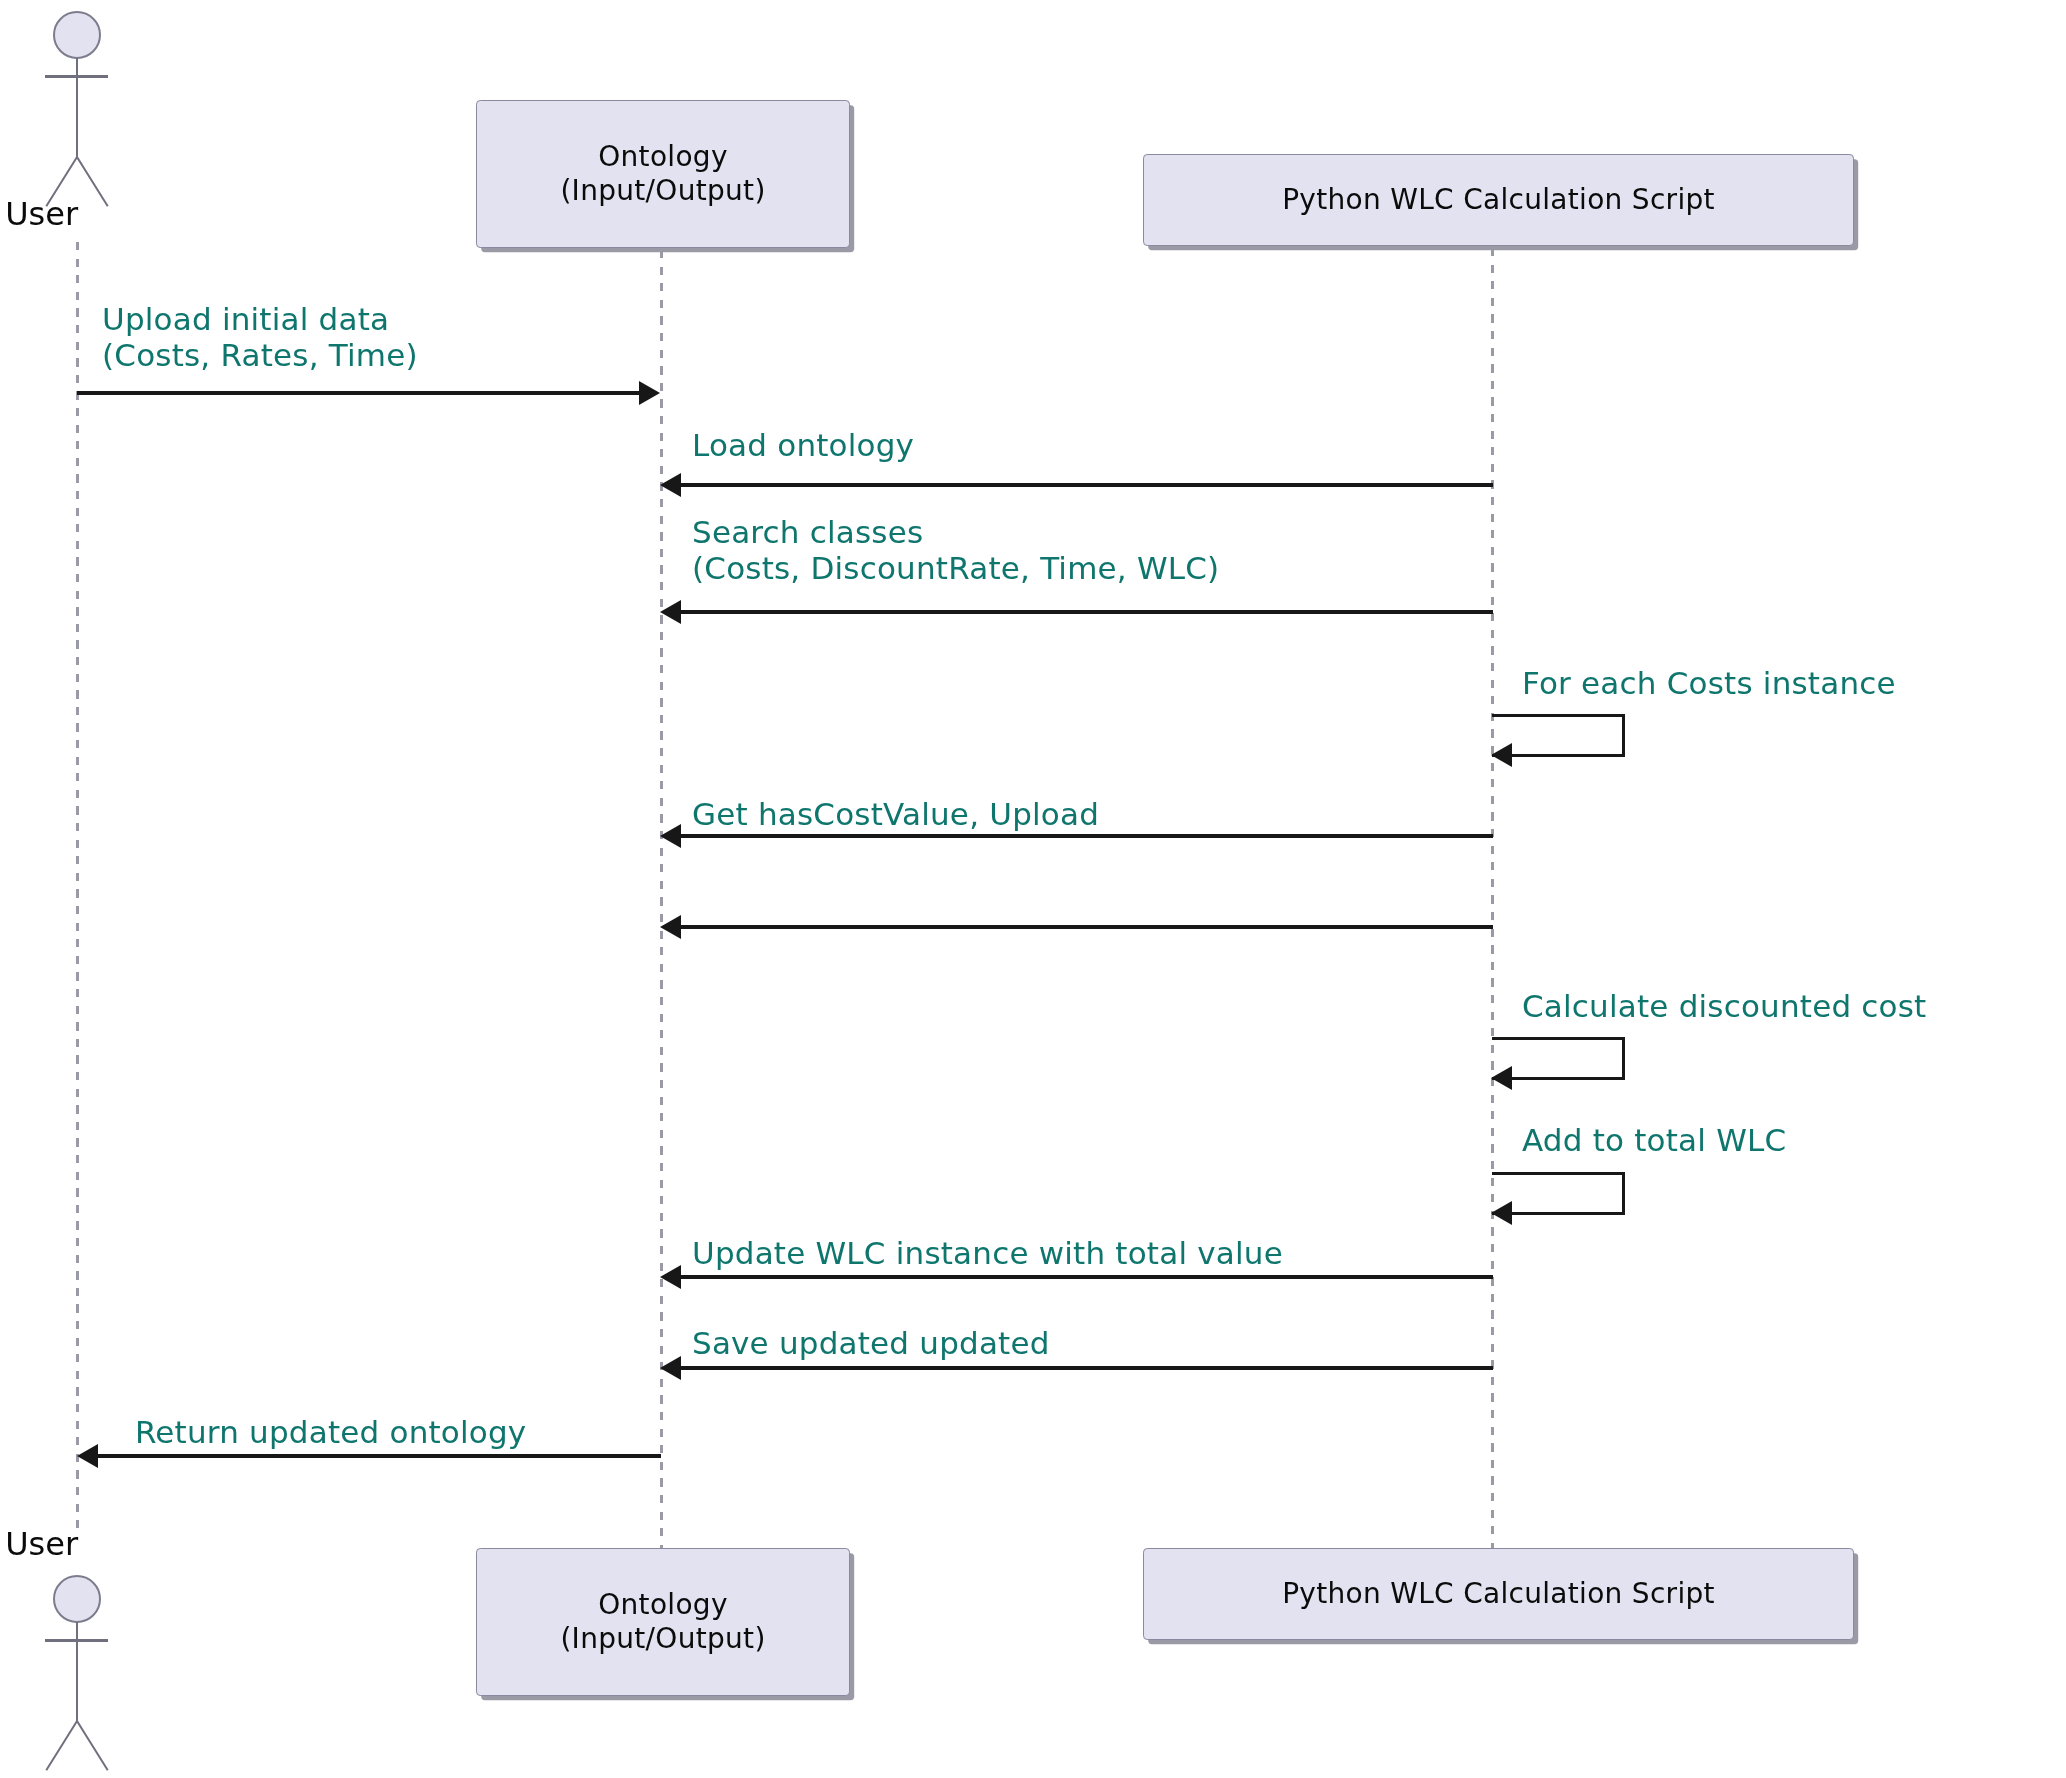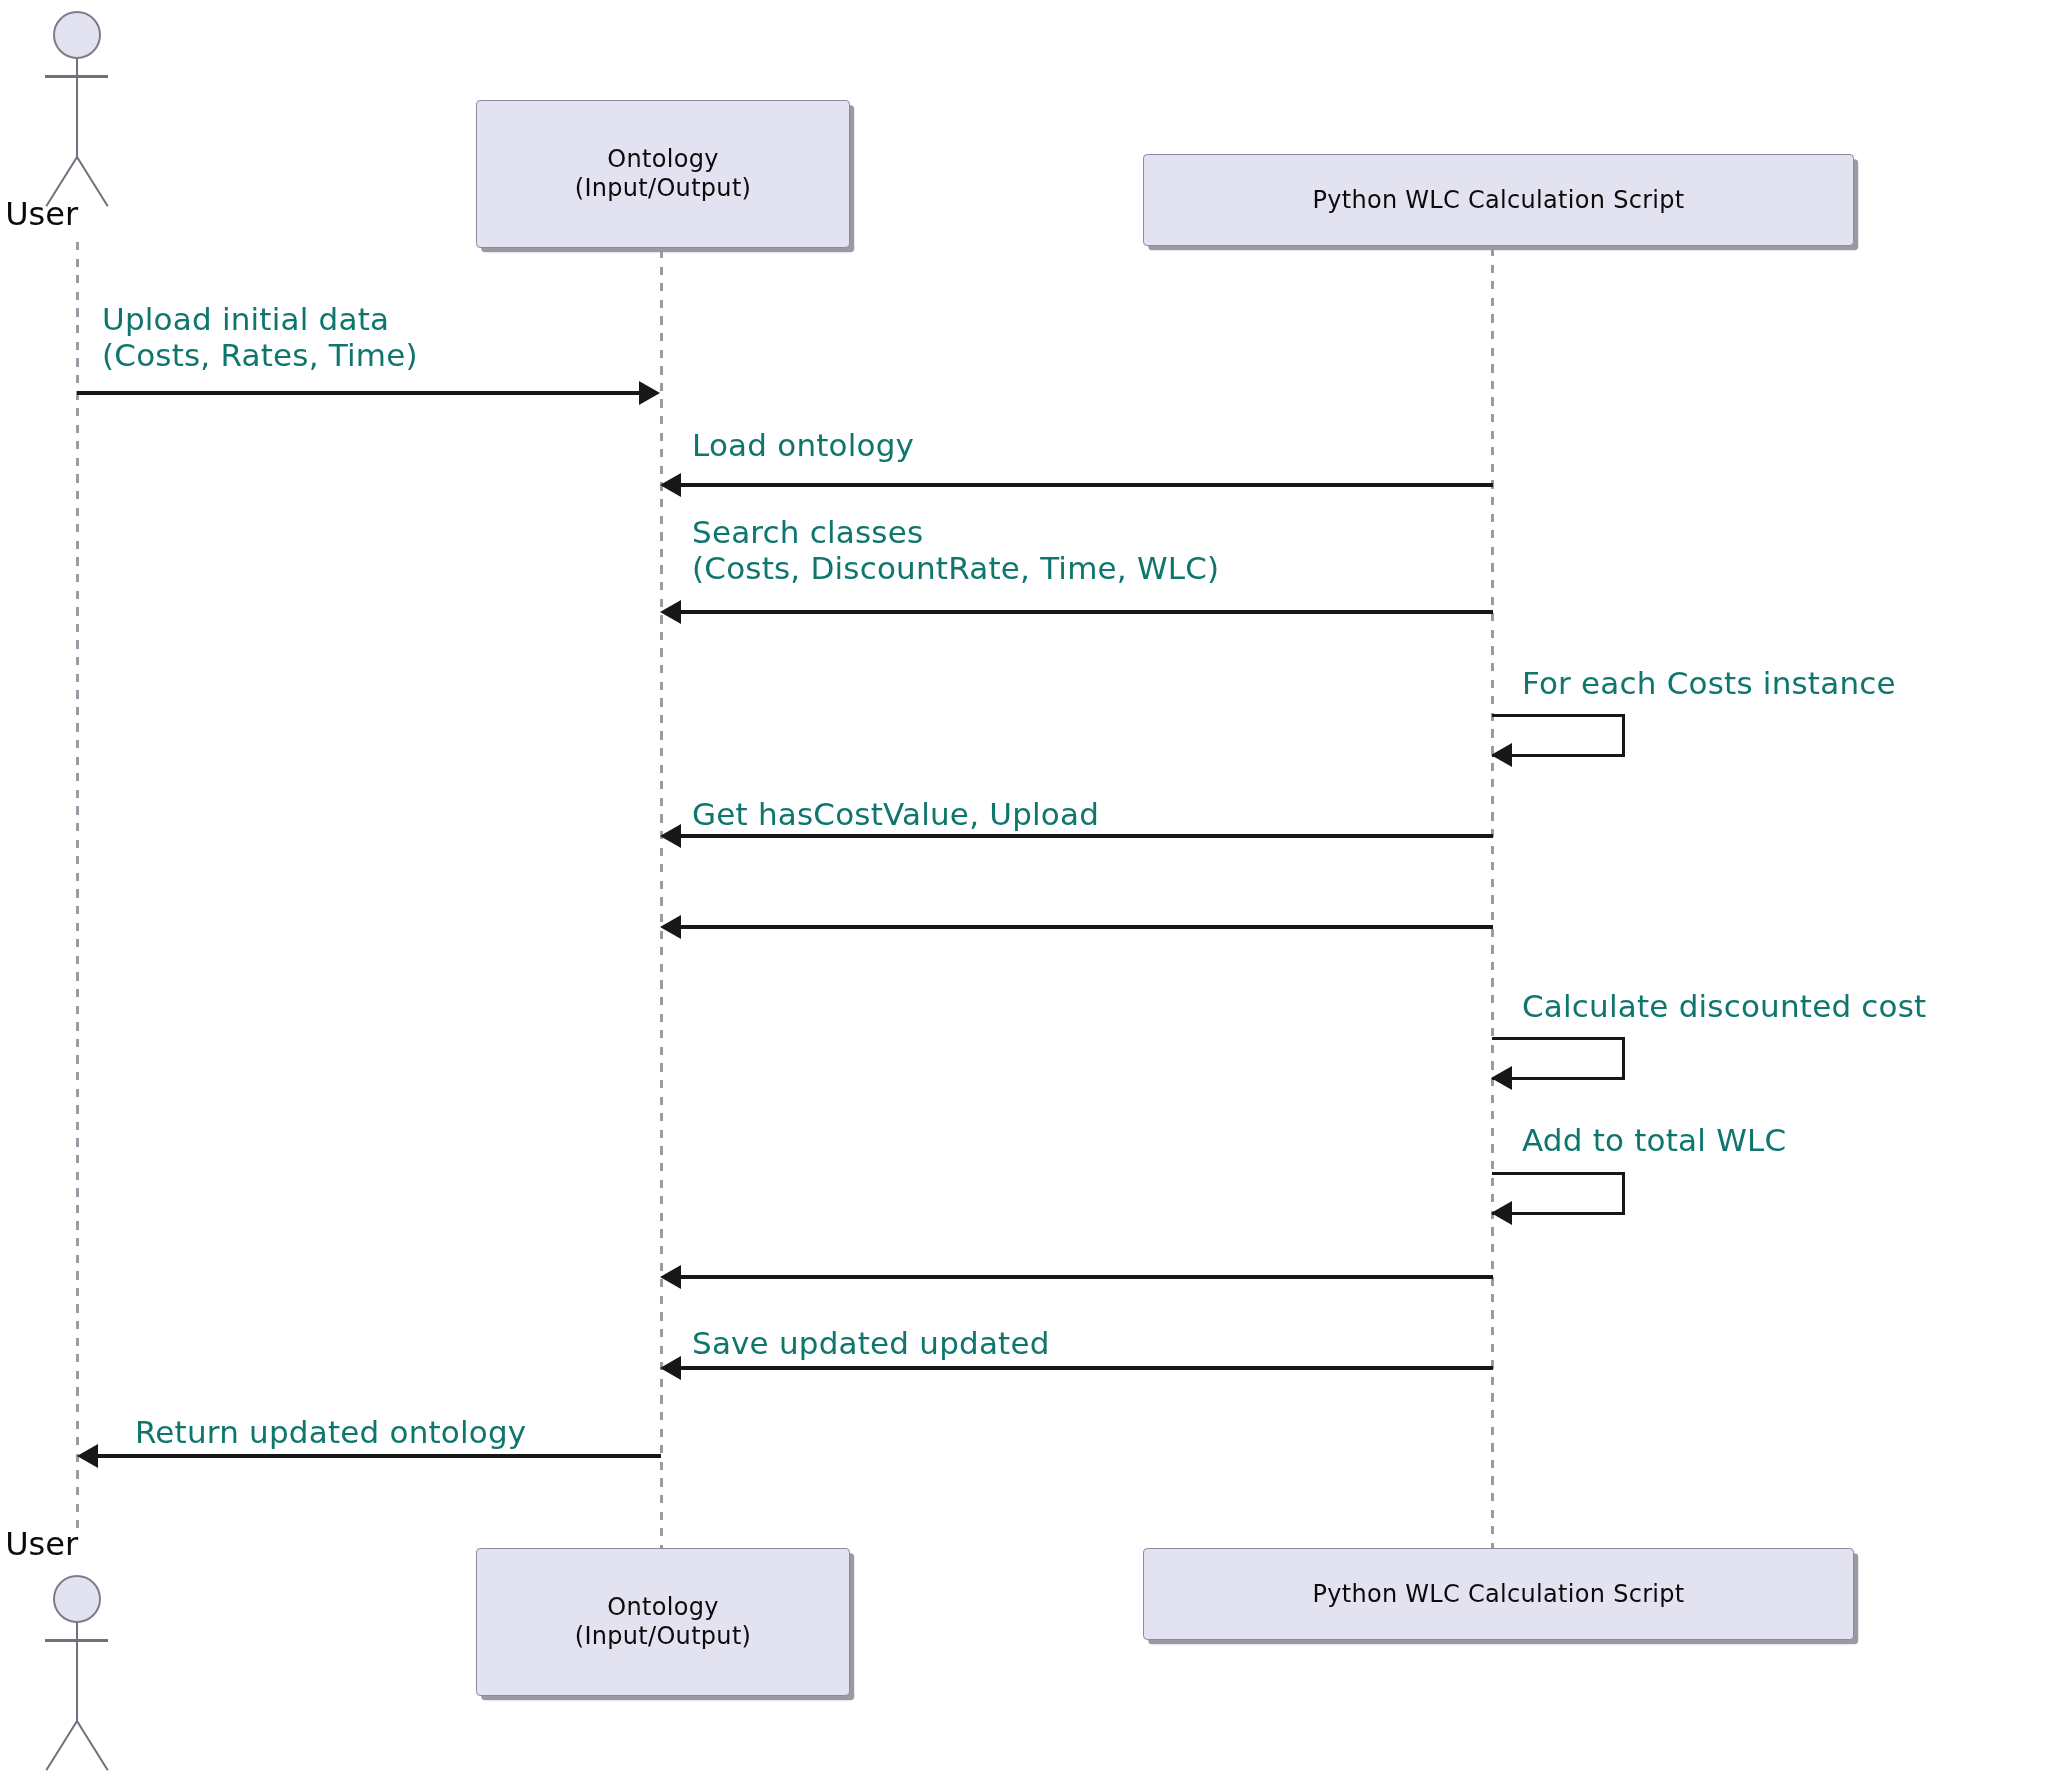--- a/index.html
+++ b/index.html
@@ -16,21 +16,21 @@
     box-sizing:border-box;
     background:#E2E2F0;
     border:1.6px solid #8A8A9E;
     border-radius:4.2px;
     box-shadow:4.7px 4.7px 0 -0.5px #9a9aa6;
     display:flex;
     align-items:center;
     justify-content:center;
     text-align:center;
     color:#0b0b0b;
-    font-size:24px;
+    font-size:28px;
     line-height:1.20;
     letter-spacing:0.3px;
     white-space:pre-line;
   }
   
   .actor{position:absolute;}
   .actor .head{
     position:absolute;
     width:48px;height:48px;
     border:2.1px solid #7c7c8c;
@@ -161,20 +161,21 @@
   <div class="arrowhead arrow-left" style="left:660px; top:915px;"></div>
 
   <div class="msglabel" style="left:1522px; top:989px;">Calculate discounted cost</div>
   <div class="selfloop" style="left:1492px; top:1037px; width:133px; height:43px;"></div>
   <div class="arrowhead arrow-left" style="left:1491px; top:1066px;"></div>
 
   <div class="msglabel" style="left:1522px; top:1123px;">Add to total WLC</div>
   <div class="selfloop" style="left:1492px; top:1172px; width:133px; height:43px;"></div>
   <div class="arrowhead arrow-left" style="left:1491px; top:1201px;"></div>
 
+  <div class="msglabel" style="left:692px; top:1236px;">Update WLC instance with total value</div>
   <div class="msgline" style="left:679px; top:1275px; width:814px;"></div>
   <div class="arrowhead arrow-left" style="left:660px; top:1265px;"></div>
 
   <div class="msglabel" style="left:692px; top:1326px;">Save updated updated</div>
   <div class="msgline" style="left:679px; top:1366px; width:814px;"></div>
   <div class="arrowhead arrow-left" style="left:660px; top:1356px;"></div>
 
   <div class="msglabel" style="left:135px; top:1415px;">Return updated ontology</div>
   <div class="msgline" style="left:96px; top:1454px; width:565px;"></div>
   <div class="arrowhead arrow-left" style="left:77px; top:1444px;"></div>

